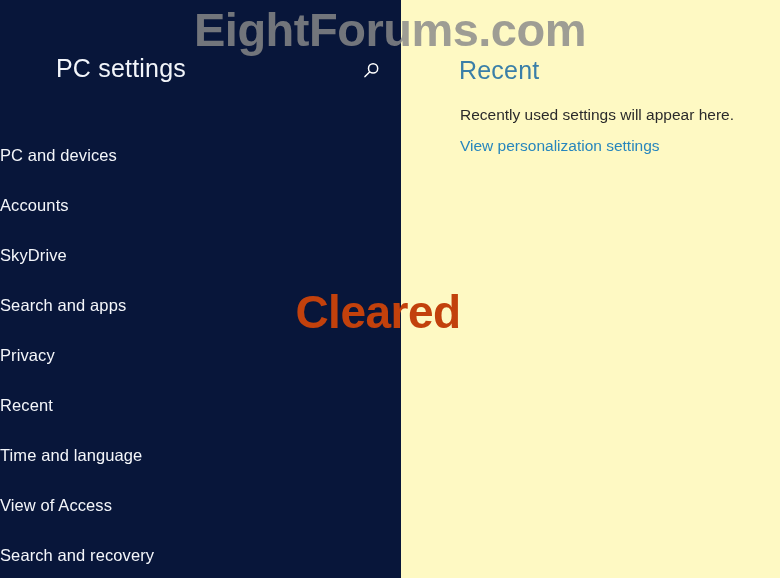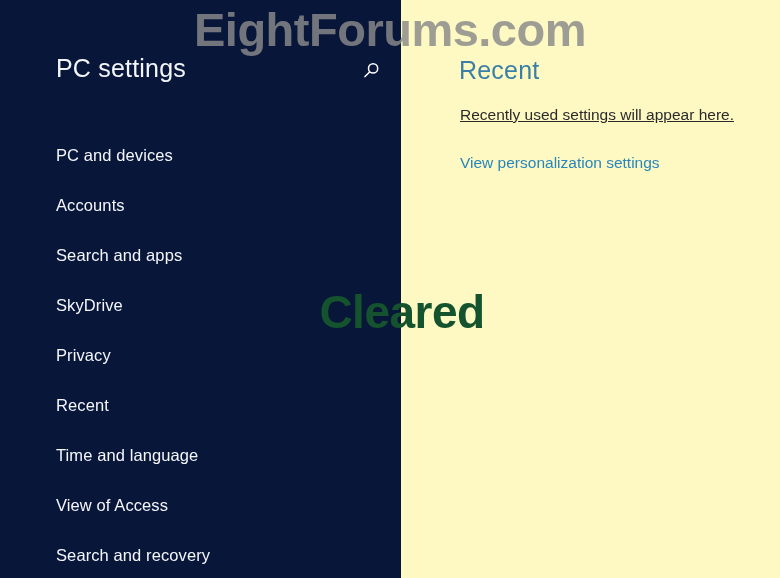--- a/index.html
+++ b/index.html
@@ -71,21 +71,20 @@
     top: 130px;
     width: 401px;
     list-style: none;
     margin: 0;
     padding: 0;
   }
   .nav-item {
     height: 50px;
     display: flex;
     align-items: center;
-    padding-left: 56px;
     box-sizing: border-box;
   }
   .nav-label {
     font-size: 16.5px;
     font-weight: 400;
     color: #f4f6fa;
     letter-spacing: 0.1px;
     white-space: nowrap;
   }
 
@@ -112,27 +111,26 @@
   }
 
   #recent-empty-text {
     position: absolute;
     left: 59px;
     top: 106px;
     font-size: 15.5px;
     font-weight: 400;
     color: #2b2b2b;
     white-space: nowrap;
-    text-decoration: underline;
   }
 
   #personalization-link {
     position: absolute;
     left: 59px;
-    top: 154px;
+    top: 137px;
     font-size: 15.5px;
     font-weight: 400;
     color: #2786bd;
     white-space: nowrap;
     text-decoration: none;
     cursor: pointer;
   }
 
   
   #watermark {
@@ -154,26 +152,25 @@
 
   #cleared-annotation {
     position: absolute;
     left: 0;
     top: 287px;
     width: 756px;
     text-align: center;
     font-family: "Liberation Sans", sans-serif;
     font-size: 46px;
     font-weight: bold;
-    color: #14532d;
+    color: #c2410c;
     letter-spacing: -0.5px;
     white-space: nowrap;
     pointer-events: none;
     line-height: 50px;
-    padding-left: 24px;
   }
 </style>
 </head>
 <body>
 
 <div id="screen">
 
   <div id="settings-pane">
 
     <div id="pane-header">
@@ -190,24 +187,24 @@
     </div>
 
     <ul id="nav-list">
       <li class="nav-item">
         <span class="nav-label">PC and devices</span>
       </li>
       <li class="nav-item">
         <span class="nav-label">Accounts</span>
       </li>
       <li class="nav-item">
+        <span class="nav-label">SkyDrive</span>
+      </li>
+      <li class="nav-item">
         <span class="nav-label">Search and apps</span>
-      </li>
-      <li class="nav-item">
-        <span class="nav-label">SkyDrive</span>
       </li>
       <li class="nav-item">
         <span class="nav-label">Privacy</span>
       </li>
       <li class="nav-item">
         <span class="nav-label">Recent</span>
       </li>
       <li class="nav-item">
         <span class="nav-label">Time and language</span>
       </li>

